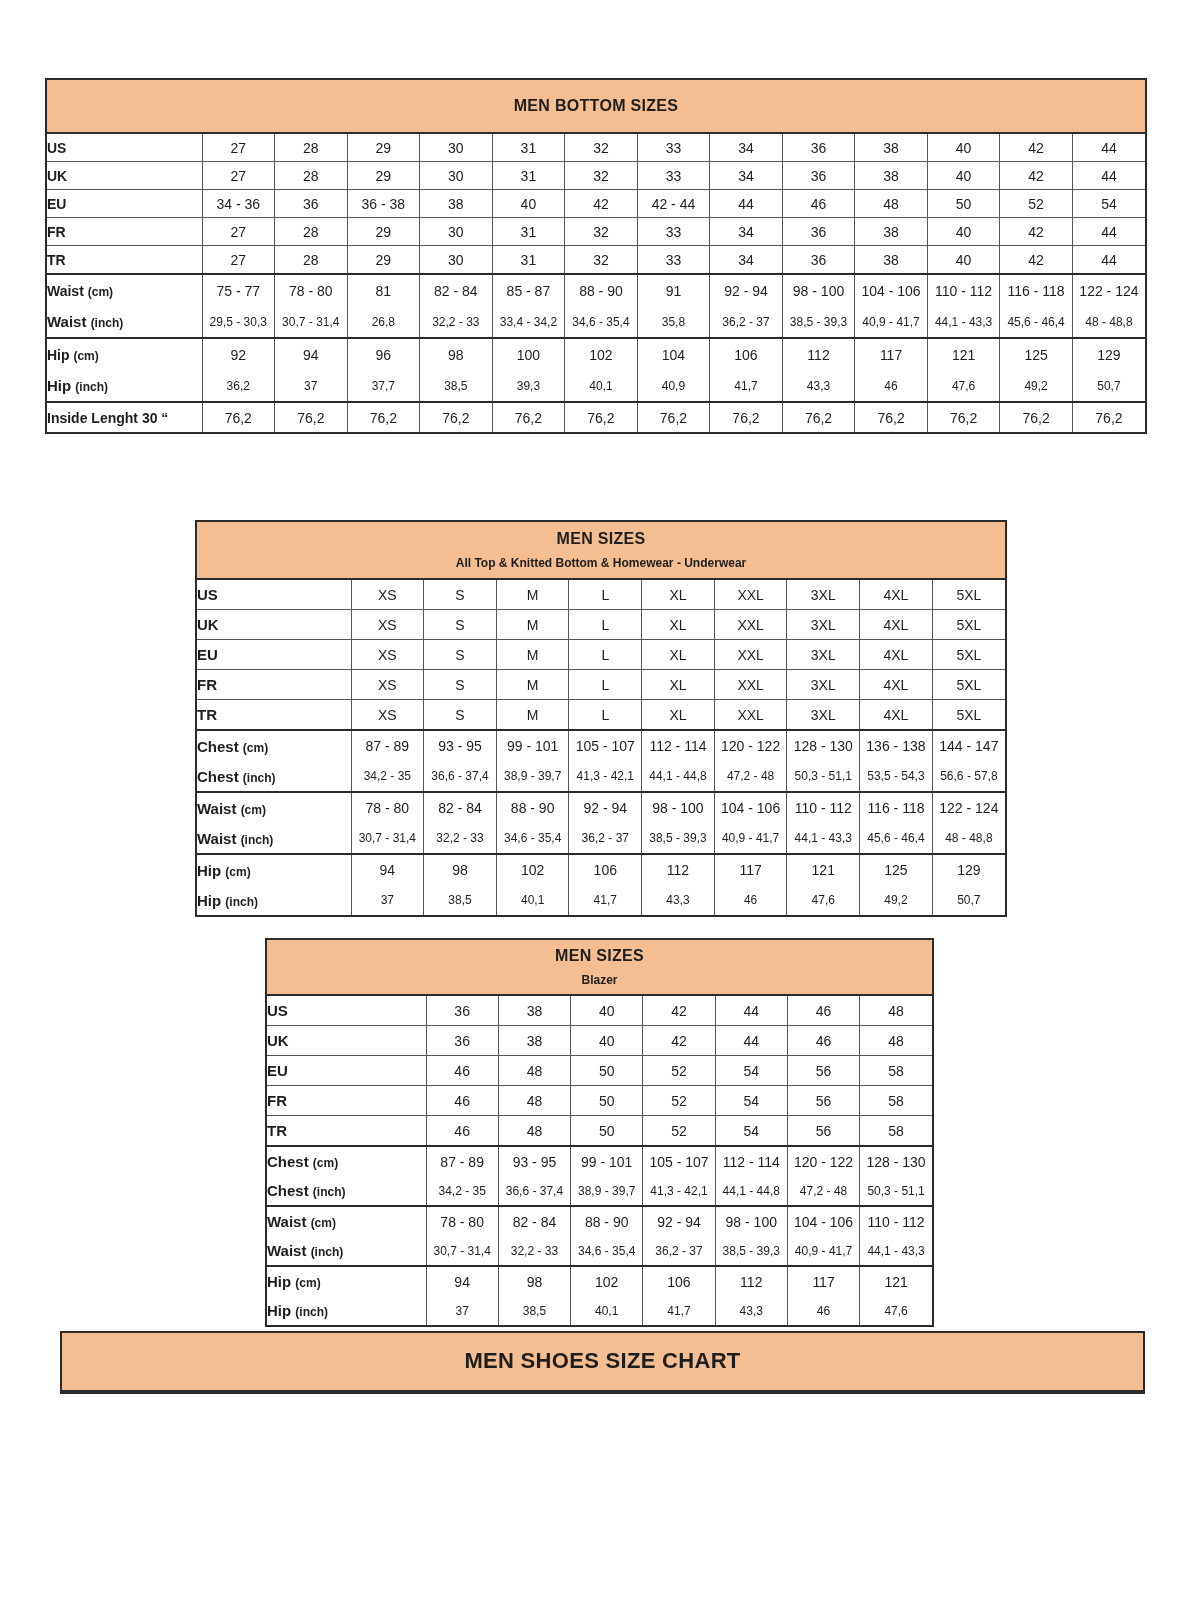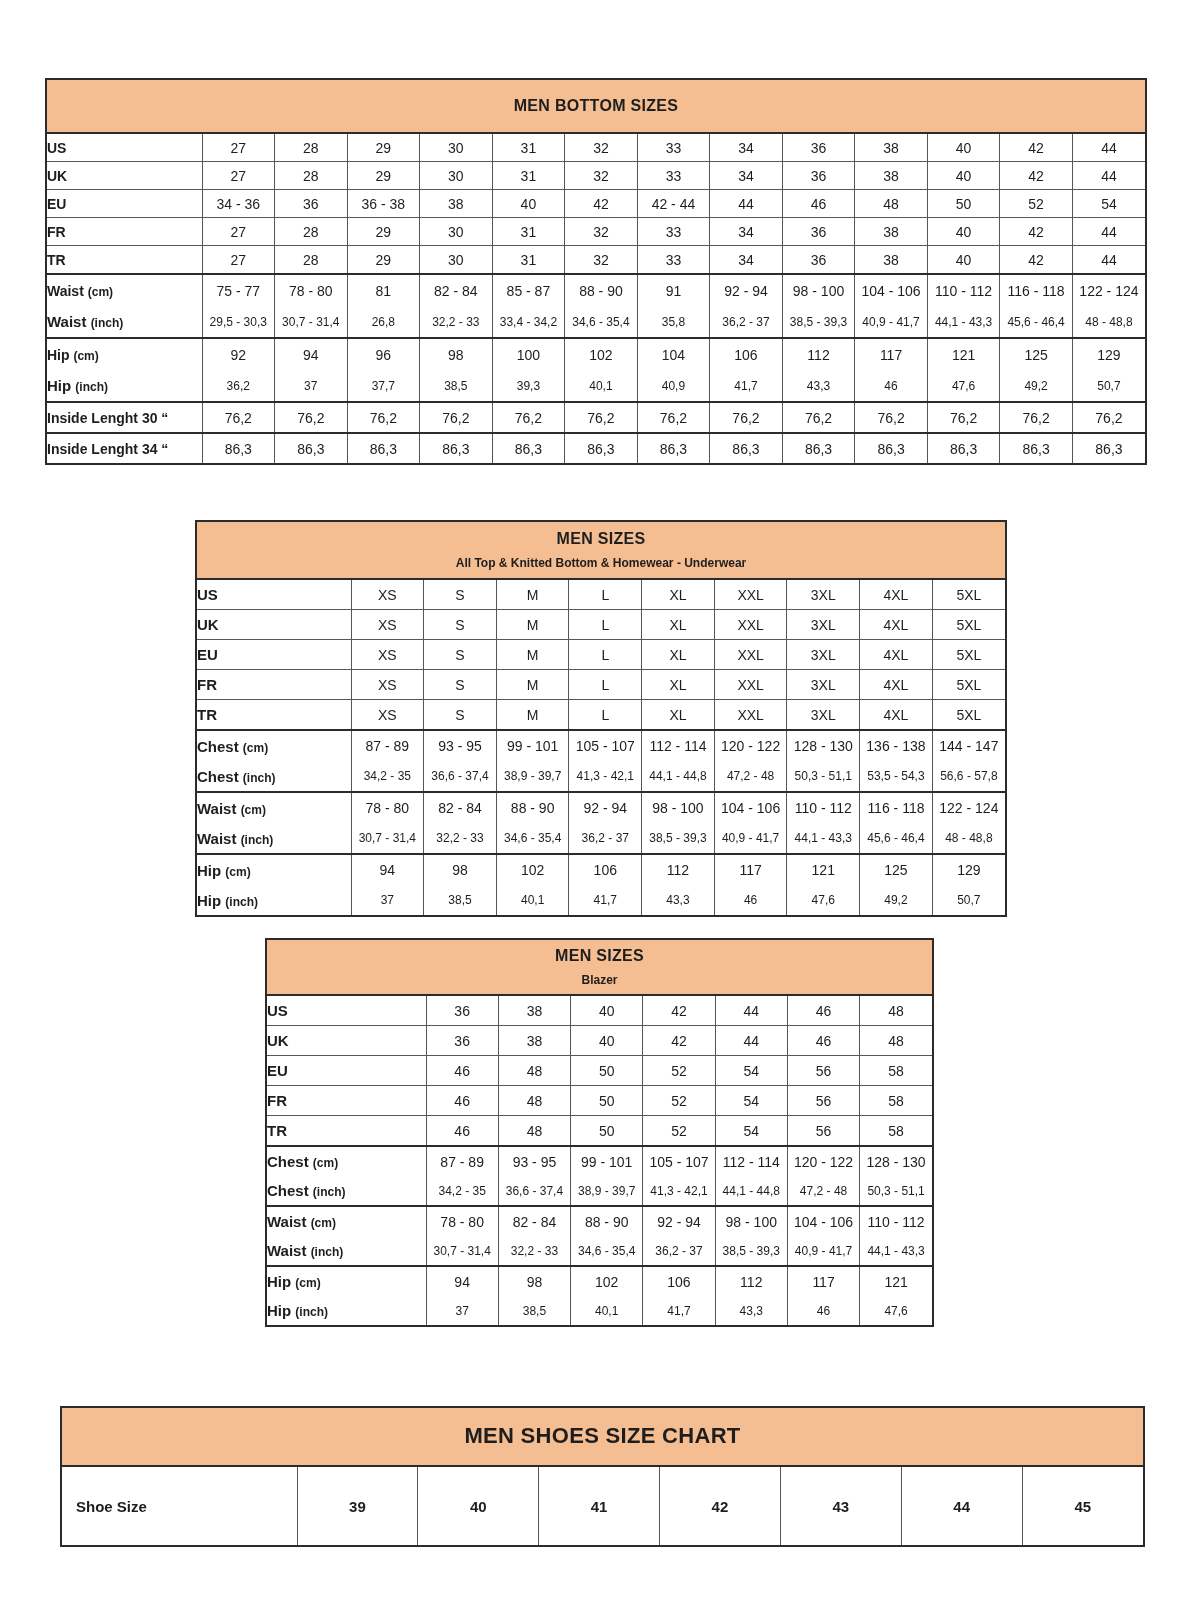--- a/index.html
+++ b/index.html
@@ -44,21 +44,21 @@
   .t2 td{height:29px;}
   .t2 tr.pair td{height:30px;}
 
   
   .t3{left:265px;top:938px;width:669px;}
   .t3 .tbl-header{height:54px;}
   .t3 td{height:29px;}
   .t3 tr.pair td{height:29px;}
 
   
-  .t4{left:60px;top:1406px;width:1085px;}
+  .t4{left:60px;top:1331px;width:1085px;}
   .t4 .tbl-header{height:57px;}
   .t4 .tbl-title{font-size:22px;}
   .t4 tbody tr:nth-child(1) td{height:78px;font-weight:bold;font-size:15px;}
   .t4 tbody tr:nth-child(2) td{height:47px;}
   .t4 td.label{padding-left:14px;font-size:16px;}
 </style>
 </head>
 <body>
 
 <section class="size-table t1">
@@ -236,36 +236,20 @@
           <td>76,2</td>
           <td>76,2</td>
           <td>76,2</td>
           <td>76,2</td>
           <td>76,2</td>
           <td>76,2</td>
           <td>76,2</td>
           <td>76,2</td>
           <td>76,2</td>
         </tr>
-        <tr class="sec-start single-row">
-          <td class="label">Inside Lenght 34 “</td>
-          <td>86,3</td>
-          <td>86,3</td>
-          <td>86,3</td>
-          <td>86,3</td>
-          <td>86,3</td>
-          <td>86,3</td>
-          <td>86,3</td>
-          <td>86,3</td>
-          <td>86,3</td>
-          <td>86,3</td>
-          <td>86,3</td>
-          <td>86,3</td>
-          <td>86,3</td>
-        </tr>
       </tbody>
     </table>
 </section>
 
 <section class="size-table t2">
   <div class="tbl-header">
     <div class="tbl-title">MEN SIZES</div>
     <div class="tbl-subtitle">All Top &amp; Knitted Bottom &amp; Homewear - Underwear</div>
   </div>
   <table>
@@ -558,25 +542,15 @@
         <col style="width: 235px;">
         <col>
         <col>
         <col>
         <col>
         <col>
         <col>
         <col>
       </colgroup>
       <tbody>
-        <tr class="single-row">
-          <td class="label">Shoe Size</td>
-          <td>39</td>
-          <td>40</td>
-          <td>41</td>
-          <td>42</td>
-          <td>43</td>
-          <td>44</td>
-          <td>45</td>
-        </tr>
       </tbody>
     </table>
 </section>
 
 </body></html>

